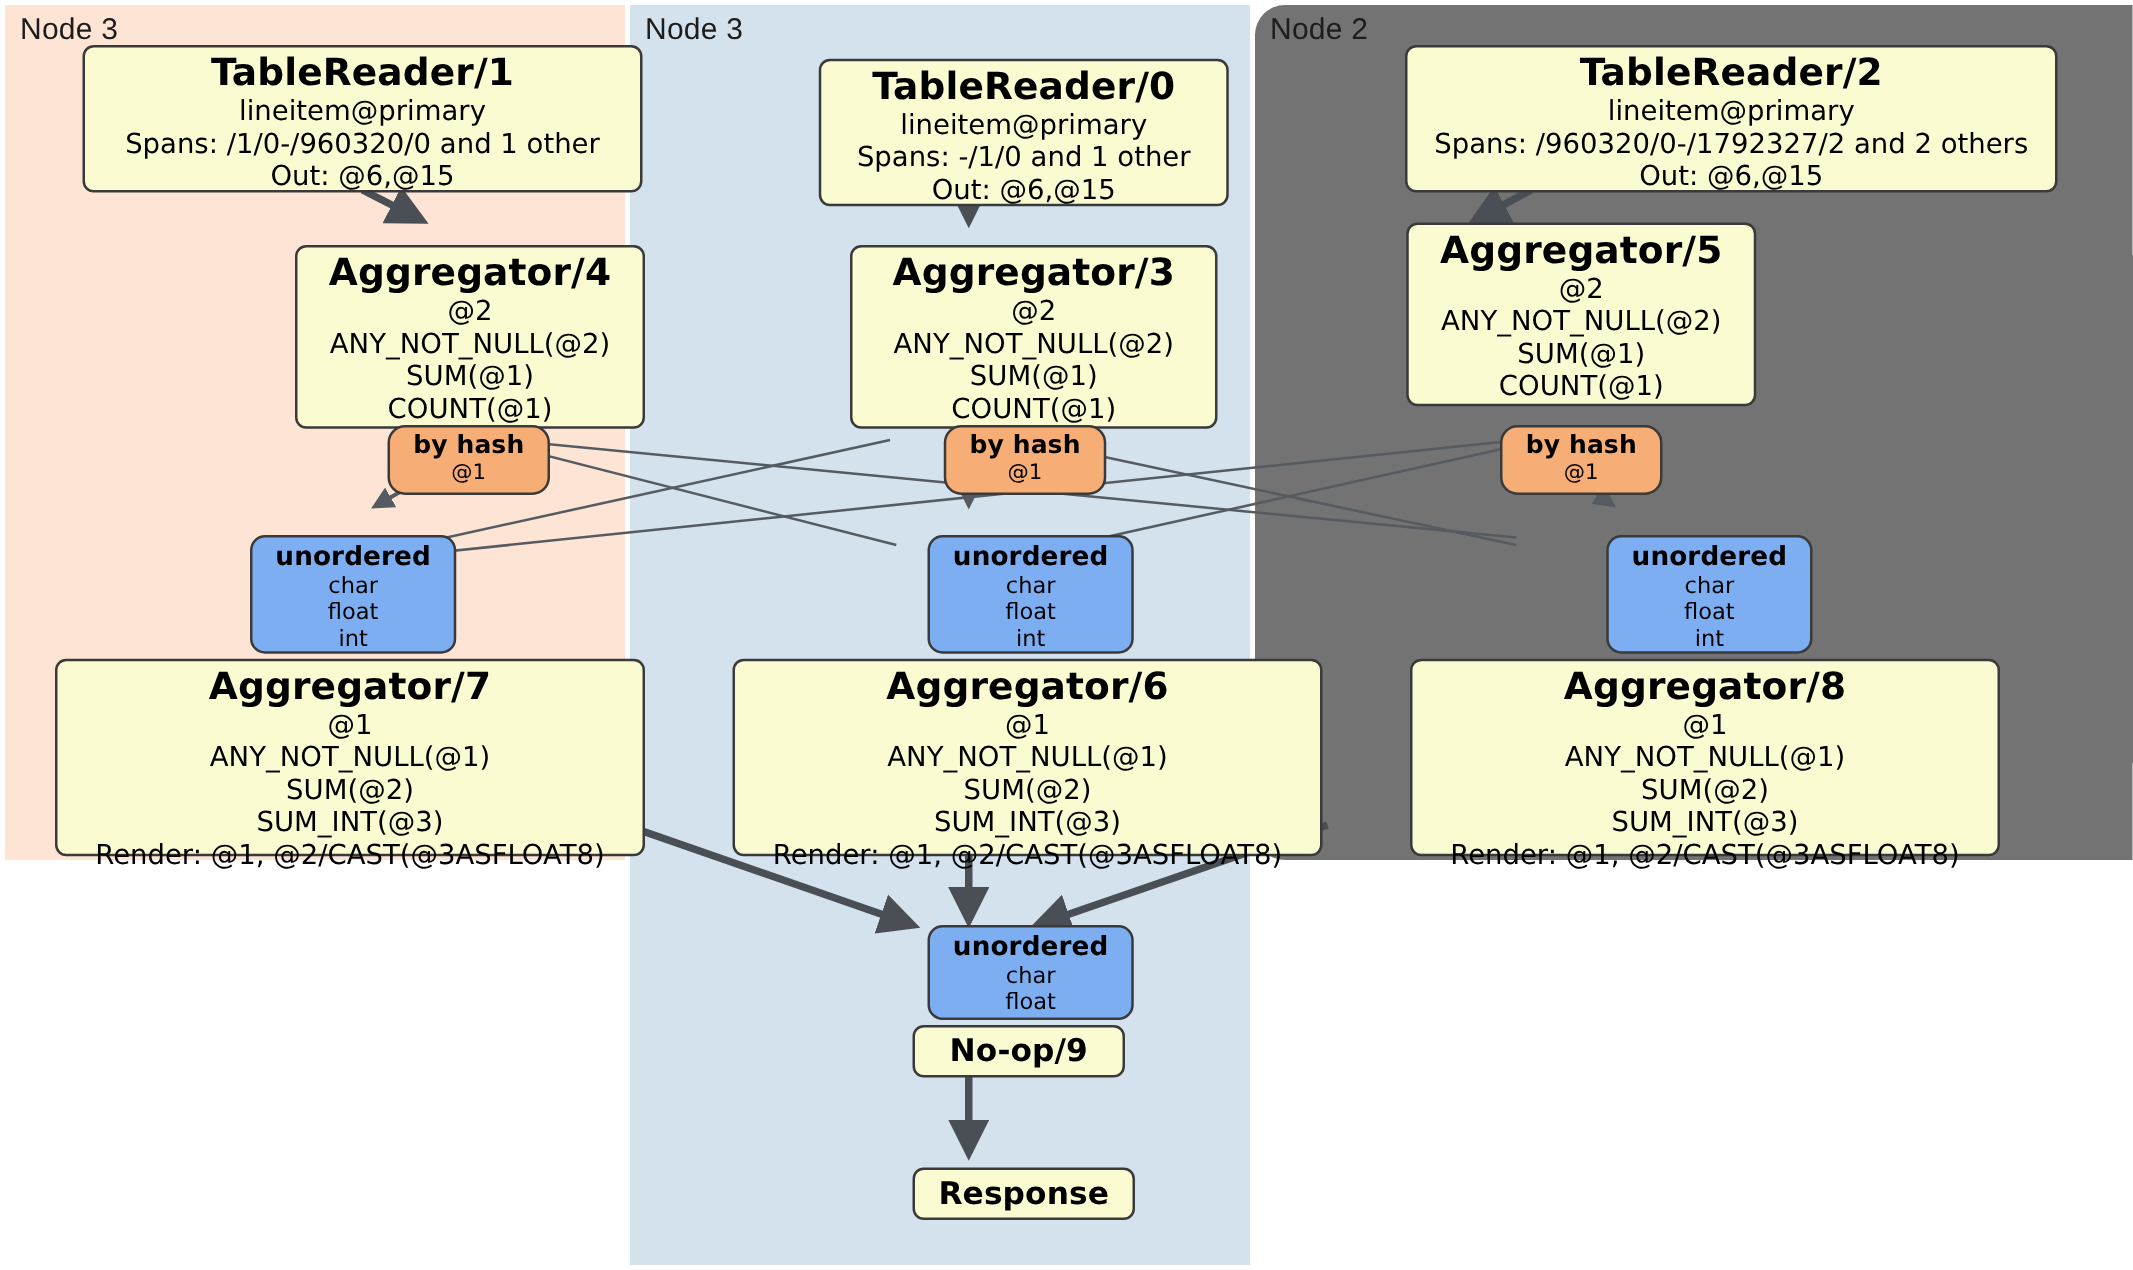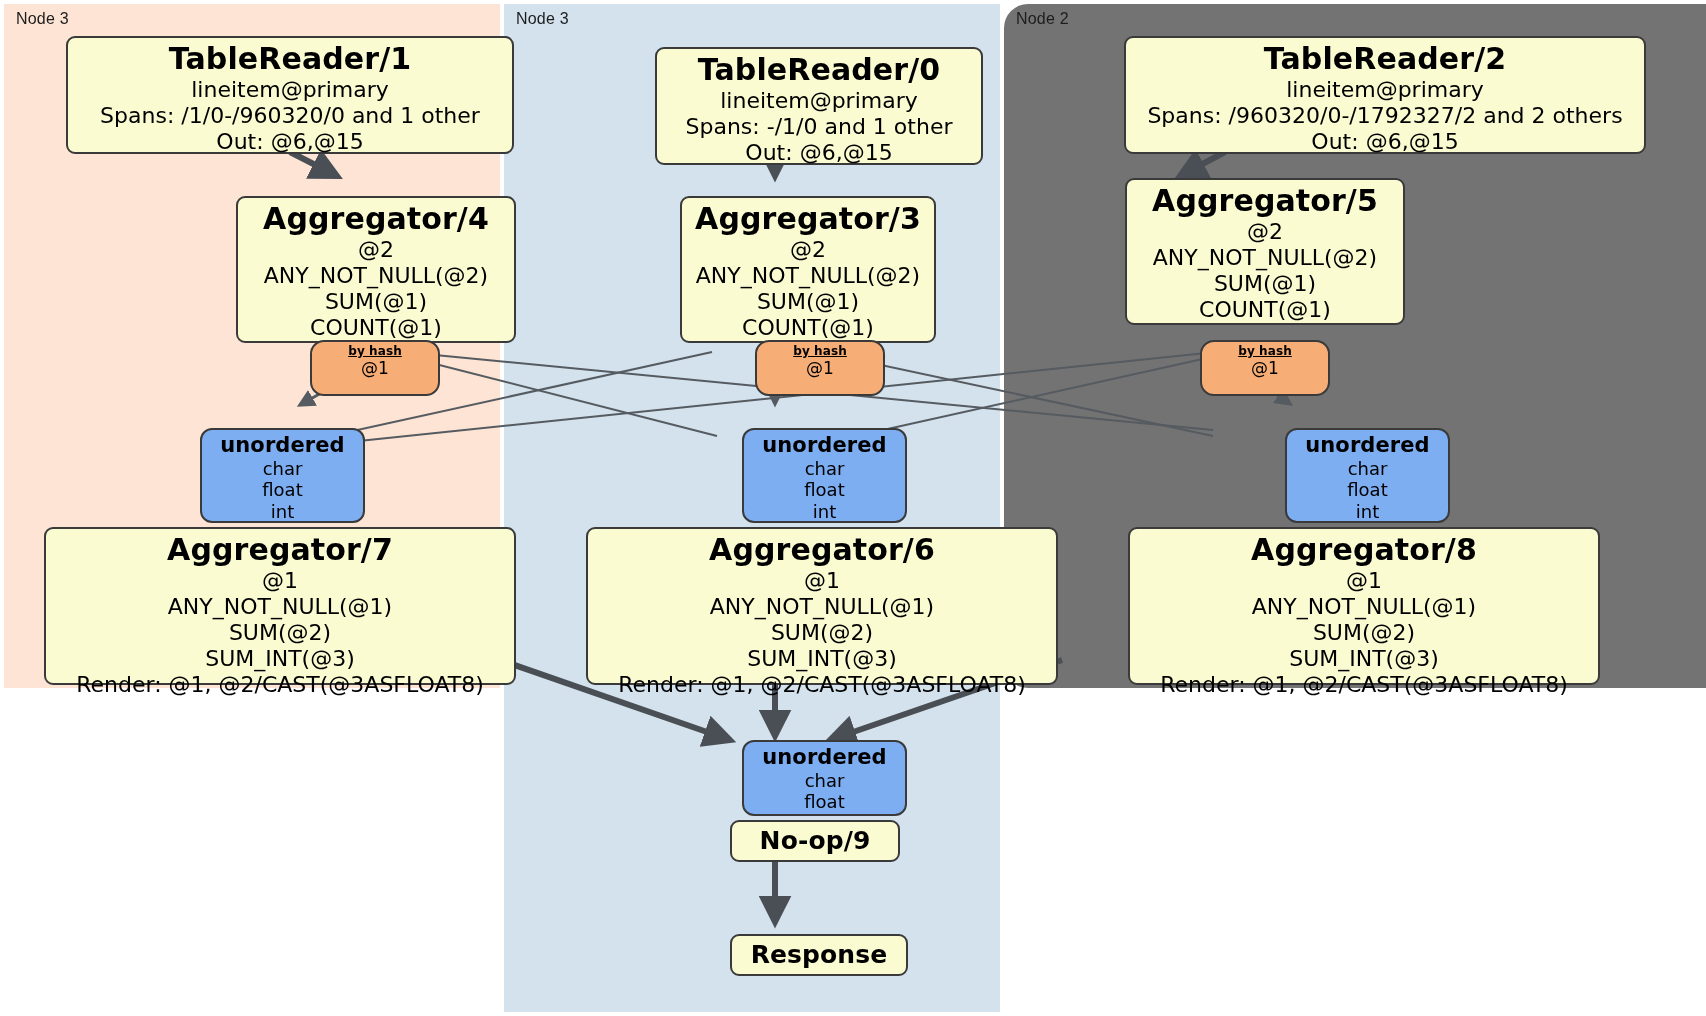--- a/index.html
+++ b/index.html
@@ -8,40 +8,40 @@
     background:#ffffff;
     font-family:"DejaVu Sans","Liberation Sans",sans-serif;
     position:relative;overflow:hidden;
   }
   #canvas{position:absolute;left:0;top:0;width:1706px;height:1016px;}
 
   
   .panel{position:absolute;box-sizing:border-box;}
   .panel-label{
     position:absolute;left:12px;top:6px;
-    font-size:16px;color:#1d1d1d;letter-spacing:.2px;
+    font-size:24px;color:#1d1d1d;letter-spacing:.2px;
     font-family:"Liberation Sans",sans-serif;
   }
 
   
   .gbox{
     position:absolute;box-sizing:border-box;
     border:2px solid #3a3a3a;
     border-radius:9px;
     text-align:center;
     line-height:1.19;
     color:#000;
     z-index:6;
   }
   .gbox .ttl{font-weight:bold;font-size:30px;letter-spacing:.1px;display:block;margin-top:3px;}
   .gbox .ln{display:block;font-size:22px;}
 
   .proc{background:#FBFBD2;}
   .router{background:#F7AE76;border-radius:14px;}
-  .router .ttl{font-size:12px;margin-top:2px;text-decoration:underline;}
+  .router .ttl{font-size:20px;margin-top:2px;}
   .router .ln{font-size:17px;}
   .sync{background:#7DAEF2;border-radius:12px;}
   .sync .ttl{font-size:21px;margin-top:3px;}
   .sync .ln{font-size:18px;}
 
   .small .ttl{font-size:25px;margin-top:0;}
 
   svg.edges{position:absolute;left:0;top:0;width:1706px;height:1016px;z-index:3;overflow:visible;}
 </style>
 </head>
@@ -130,21 +130,21 @@
   </div>
 
   <div class="gbox proc" style="left:236px;top:196px;width:280px;height:147px;">
     <span class="ttl">Aggregator/4</span>
     <span class="ln">@2</span>
     <span class="ln">ANY_NOT_NULL(@2)</span>
     <span class="ln">SUM(@1)</span>
     <span class="ln">COUNT(@1)</span>
   </div>
 
-  <div class="gbox proc" style="left:680px;top:196px;width:256px;height:147px;">
+  <div class="gbox proc" style="left:680px;top:196px;width:294px;height:147px;">
     <span class="ttl">Aggregator/3</span>
     <span class="ln">@2</span>
     <span class="ln">ANY_NOT_NULL(@2)</span>
     <span class="ln">SUM(@1)</span>
     <span class="ln">COUNT(@1)</span>
   </div>
 
   <div class="gbox proc" style="left:1125px;top:178px;width:280px;height:147px;">
     <span class="ttl">Aggregator/5</span>
     <span class="ln">@2</span>

